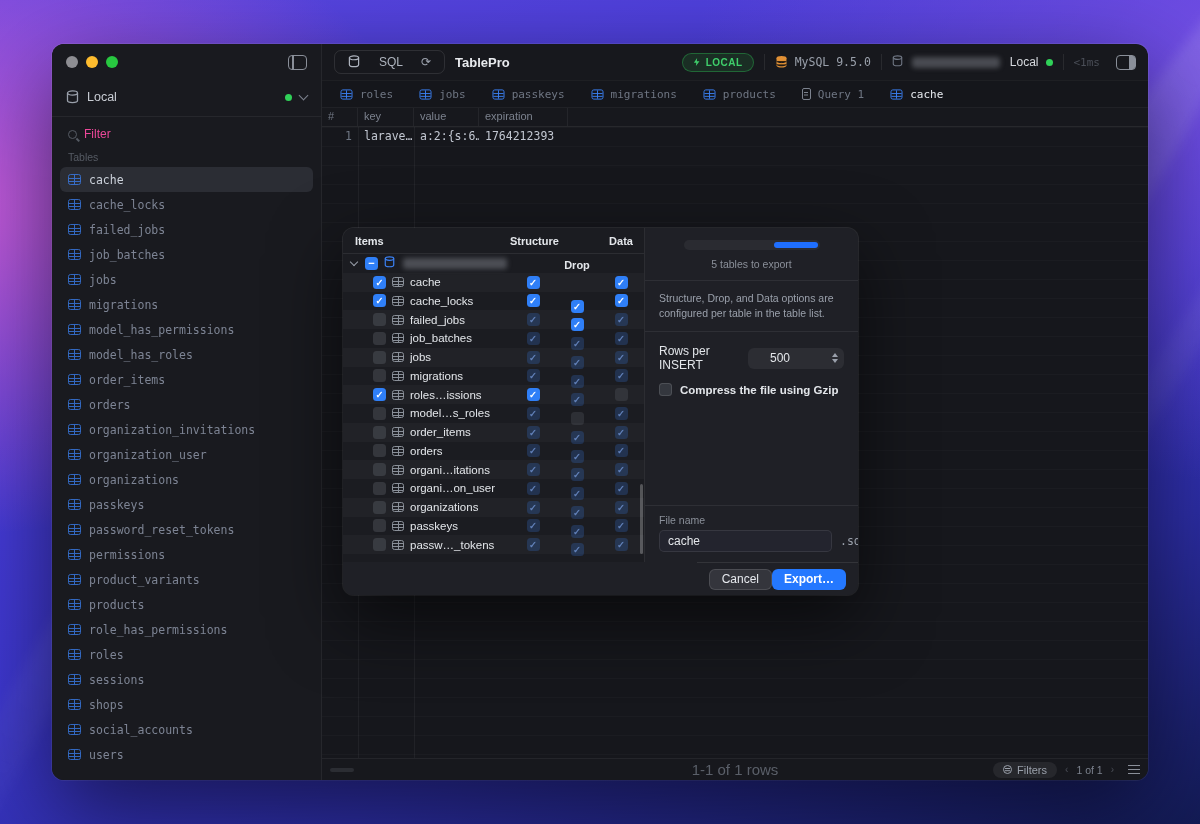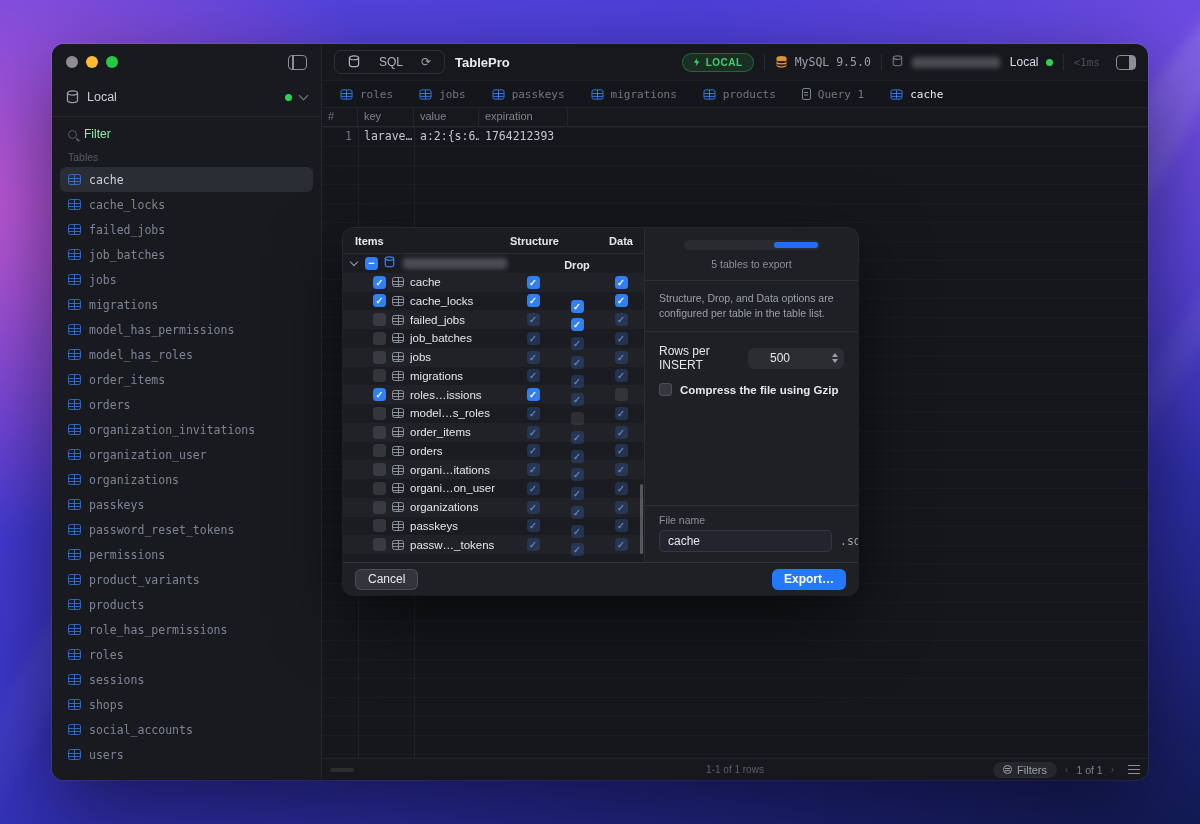--- a/index.html
+++ b/index.html
@@ -27,21 +27,21 @@
   .traffic-row { height:36px; display:flex; align-items:center; padding:0 14px; gap:8px; }
   .light { width:12px; height:12px; border-radius:50%; }
   .l-gray{ background:#8e8e93; } .l-yellow{ background:#febc2e; } .l-green{ background:#28c840; }
   .sb-toggle { margin-left:auto; width:19px; height:15px; border:1.5px solid #8a8f99; border-radius:4px; position:relative; }
   .sb-toggle::after{ content:""; position:absolute; left:3px; top:0; bottom:0; width:1.5px; background:#8a8f99; }
   .conn-row { height:34px; display:flex; align-items:center; padding:0 14px; gap:8px; color:#c9cdd4; font-size:12.5px; }
   .conn-row .spacer{ flex:1; }
   .dot-green { width:7px; height:7px; border-radius:50%; background:#30d158; }
   .chev-down { width:7px; height:7px; border-right:1.6px solid #7c828e; border-bottom:1.6px solid #7c828e; transform:rotate(45deg); margin-top:-3px; }
   .sb-divider { height:1px; background:rgba(255,255,255,0.06); margin:2px 0 6px; }
-  .filter-row { display:flex; align-items:center; gap:7px; padding:4px 16px 8px; color:#86efac; font-size:12px; }
+  .filter-row { display:flex; align-items:center; gap:7px; padding:4px 16px 8px; color:#ec4899; font-size:12px; }
   .mag { width:9px; height:9px; border:1.5px solid #565b64; border-radius:50%; position:relative; flex:none; }
   .mag::after{ content:""; position:absolute; width:4px; height:1.5px; background:#565b64; transform:rotate(45deg); left:7px; top:8px; }
   .tables-label { padding:2px 16px 4px; font-size:10.5px; color:#565b64; }
   .table-list { flex:1; overflow:hidden; padding:0 8px; }
   .tbl-item { display:flex; align-items:center; gap:8px; height:25px; padding:0 8px; border-radius:6px;
     font-family:"DejaVu Sans Mono","Liberation Mono",monospace; font-size:11.5px; color:#7d8494; }
   .tbl-item.selected { background:#2b2d34; color:#ccd2db; }
   .tbl-item .tbl-icon { opacity:.75; }
 
   
@@ -91,32 +91,32 @@
   .grid-row { position:relative; height:19px; display:flex; font-size:11.5px; color:#c2c7d1; font-family:"DejaVu Sans Mono","Liberation Mono",monospace; }
   .gr-cell { padding:2px 6px; white-space:nowrap; overflow:hidden; }
   .c0{ width:36px; flex:none; text-align:right; color:#6f7683; }
   .c1{ width:56px; flex:none; } .c2{ width:65px; flex:none; } .c3{ width:89px; flex:none; } .c4{ flex:1; }
 
   
   .statusbar { height:22px; flex:none; display:flex; align-items:center; padding:0 8px; gap:4px; border-top:1px solid rgba(255,255,255,0.06); background:#17181d; font-size:11px; color:#6f7683; }
   .view-tab { padding:2px 12px; border-radius:5px; }
   .view-tab.active { background:#2b2d33; color:#d7dade; }
   .statusbar .grow { flex:1; }
-  .rowcount { position:absolute; left:50%; transform:translateX(-50%); font-size:10px; color:#5a5f69; }
+  .rowcount { position:absolute; left:50%; transform:translateX(-50%); font-size:15px; color:#5a5f69; }
   .filters-pill { display:flex; align-items:center; gap:5px; background:#26272c; border-radius:10px; padding:2px 10px; color:#9aa0ab; }
   .filter-glyph { width:9px; height:9px; border:1.2px solid #9aa0ab; border-radius:50%; position:relative; }
   .filter-glyph::after{ content:""; position:absolute; left:1px; right:1px; top:2.2px; height:1px; background:#9aa0ab; box-shadow:0 2.2px 0 #9aa0ab; }
   .pg-chev { color:#4a4e57; font-size:10px; padding:0 4px; }
   .pg-label { color:#7c828e; font-size:10.5px; }
   .menu-icon { width:12px; height:9px; border-top:1.5px solid #8a8f99; border-bottom:1.5px solid #8a8f99; position:relative; margin-left:6px; }
   .menu-icon::after{ content:""; position:absolute; left:0; right:0; top:2.5px; height:1.5px; background:#8a8f99; }
 
   
   .dialog { position:absolute; left:291px; top:184px; width:515px; height:367px; background:#1f2026; border-radius:11px;
-    box-shadow:0 24px 70px rgba(0,0,0,0.6), 0 0 0 1px rgba(255,255,255,0.1); display:flex; flex-direction:column; overflow:hidden; }
+    box-shadow:0 24px 70px rgba(0,0,0,0.6), 0 0 0 1px rgba(255,255,255,0.1); display:flex; flex-direction:column; overflow:hidden;align-items:flex-end; }
   .dlg-body { flex:1; display:flex; min-height:0; }
   .dlg-list { width:302px; flex:none; background:#1b1c21; border-right:1px solid rgba(255,255,255,0.08); display:flex; flex-direction:column; position:relative; }
   .dlg-list-header { height:26px; flex:none; display:flex; align-items:center; font-size:11px; font-weight:700; color:#e3e6ea; border-bottom:1px solid rgba(255,255,255,0.08); }
   .hdr-items { padding-left:12px; flex:1; }
   .col-s { width:46px; flex:none; text-align:center; } .col-d { width:42px; flex:none; text-align:center;margin-top:48px; } .col-da { width:46px; flex:none; text-align:center; }
   .dlg-rows { flex:1; overflow:hidden; }
   .dlg-row { height:18.75px; display:flex; align-items:center; font-size:11.5px; color:#e3e6ea; }
   .dlg-row:nth-child(even) { background:rgba(255,255,255,0.028); }
   .dlg-row .lead { flex:1; display:flex; align-items:center; gap:6px; min-width:0; padding-left:30px; }
   .dlg-row.redacted .lead { padding-left:8px; }

